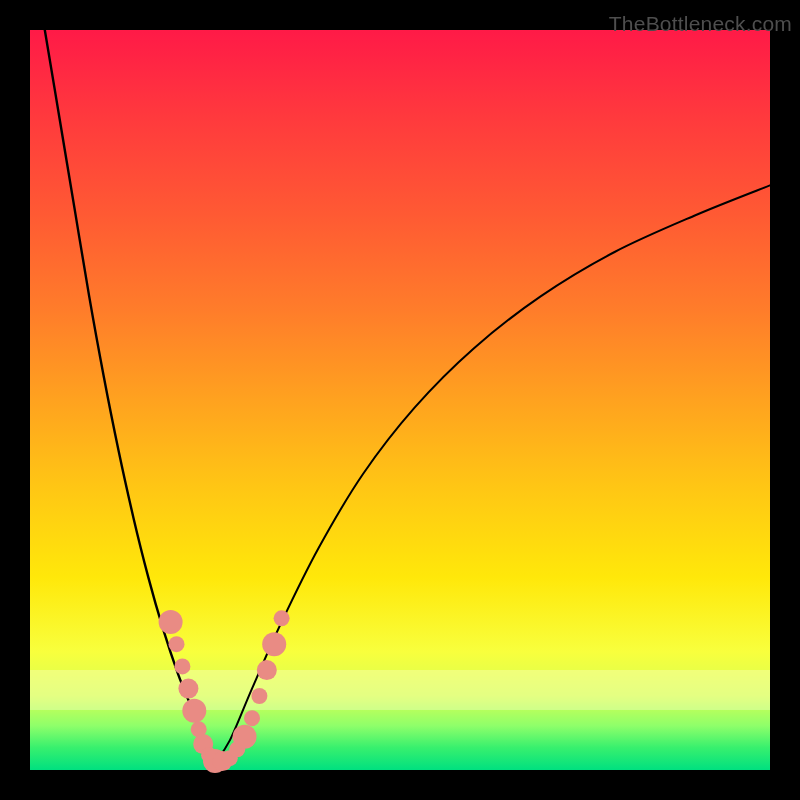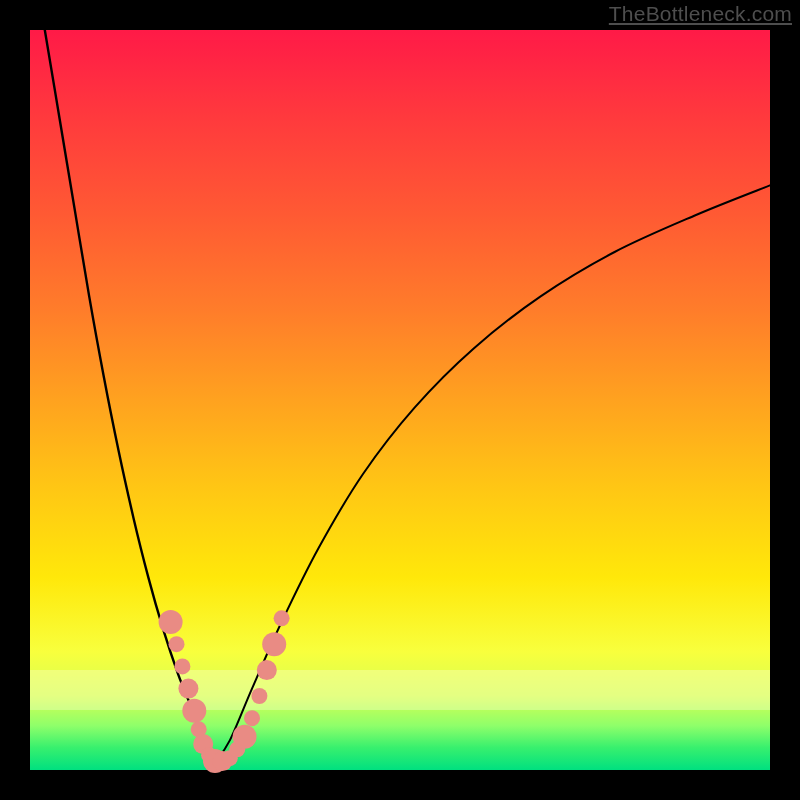--- a/index.html
+++ b/index.html
@@ -55,27 +55,26 @@
   svg.curves {
     position: absolute;
     left: 0;
     top: 0;
     width: 740px;
     height: 740px;
     overflow: visible;
   }
   .watermark {
     position: absolute;
-    top: 2px;
+    top: 12px;
     right: 8px;
     color: #4e4e4e;
     font-size: 21px;
     font-weight: 400;
     letter-spacing: 0.2px;
-    text-decoration: underline;
   }
 </style>
 </head>
 <body>
 
 <div class="frame">
 
   <div class="plot">
     <div class="band"></div>
     <svg class="curves" viewBox="0 0 740 740">

